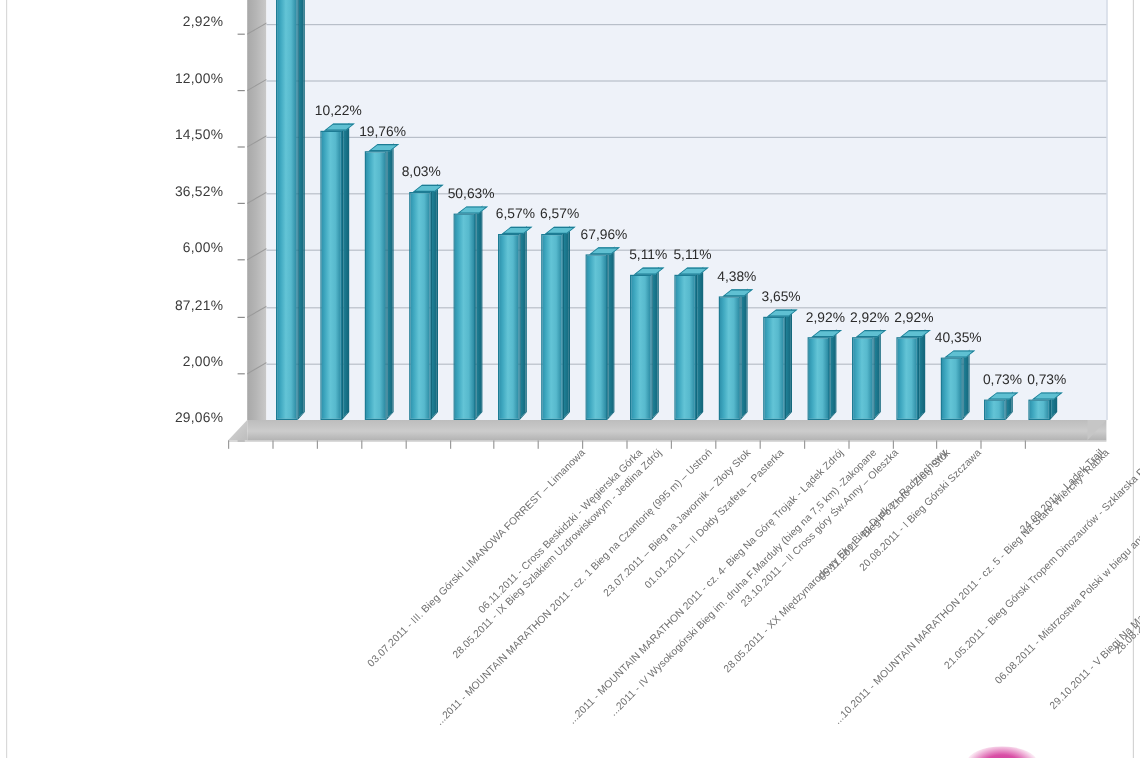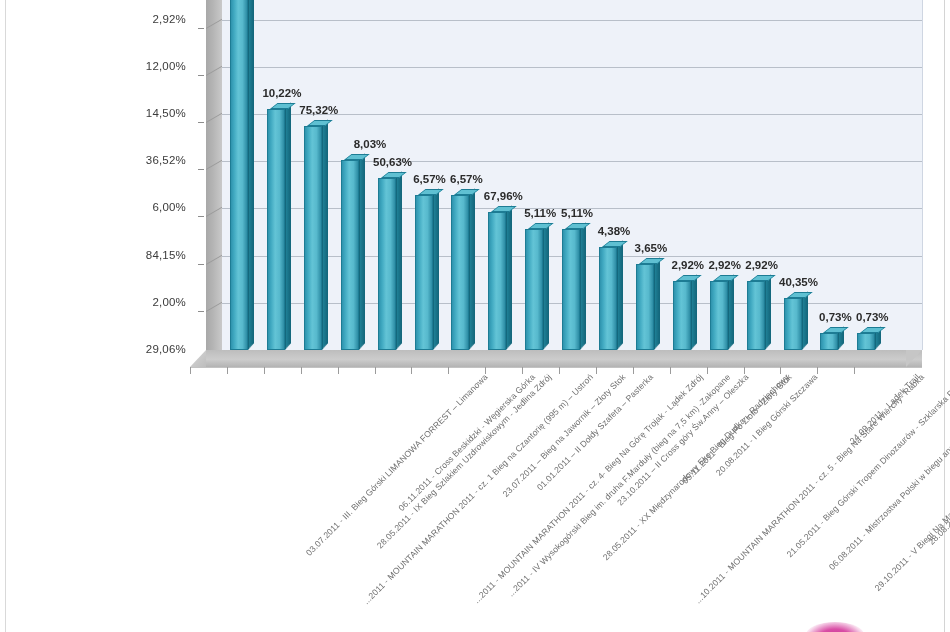--- a/index.html
+++ b/index.html
@@ -161,21 +161,21 @@
     border: 1px solid #14687d;
     box-sizing: border-box;
     transform: skewY(-48deg);
     transform-origin: top left;
   }
 
   
   .vlab {
     position: absolute;
     font-size: 11.5px;
-    font-weight: bold;
+    font-weight: normal;
     color: #2b2b2b;
     white-space: nowrap;
     text-align: center;
   }
 
   
   .xtick {
     position: absolute;
     top: 397px;
     width: 1px;
@@ -251,21 +251,21 @@
         <div class="gridline" style="top: 96.8px;"></div>
         <div class="gridline wall" style="top: 104.8px; transform: skewY(-30deg);"></div>
         <div class="gridline" style="top: 49.6px;"></div>
         <div class="gridline wall" style="top: 57.6px; transform: skewY(-30deg);"></div>
       </div>
     <div id="yaxis">
         <div class="ylab" style="left: 112px; top: 373px;">29,06%</div>
         <div class="ytick" style="top: 397px;"></div>
         <div class="ylab" style="left: 112px; top: 325.8px;">2,00%</div>
         <div class="ytick" style="top: 340.8px;"></div>
-        <div class="ylab" style="left: 112px; top: 278.6px;">84,15%</div>
+        <div class="ylab" style="left: 112px; top: 278.6px;">87,21%</div>
         <div class="ytick" style="top: 293.6px;"></div>
         <div class="ylab" style="left: 112px; top: 231.4px;">6,00%</div>
         <div class="ytick" style="top: 246.4px;"></div>
         <div class="ylab" style="left: 112px; top: 184.2px;">36,52%</div>
         <div class="ytick" style="top: 199.2px;"></div>
         <div class="ylab" style="left: 112px; top: 137px;">14,50%</div>
         <div class="ytick" style="top: 152px;"></div>
         <div class="ylab" style="left: 112px; top: 89.8px;">12,00%</div>
         <div class="ytick" style="top: 104.8px;"></div>
         <div class="ylab" style="left: 112px; top: 42.6px;">2,92%</div>
@@ -274,25 +274,25 @@
     <div id="bars">
         <div class="bar-side" style="left: 248px; top: 18.212px; height: 361.788px;"></div>
         <div class="bar" style="left: 230px; top: 18.212px; height: 361.788px;"></div>
         <div class="bar-side" style="left: 284.9px; top: 138.808px; height: 241.192px;"></div>
         <div class="bar-top" style="left: 269.9px; top: 132.808px;"></div>
         <div class="bar" style="left: 266.9px; top: 138.808px; height: 241.192px;"></div>
         <div class="vlab" style="left: 260.9px; top: 116.808px; width: 42px;">10,22%</div>
         <div class="bar-side" style="left: 321.8px; top: 156.036px; height: 223.964px;"></div>
         <div class="bar-top" style="left: 306.8px; top: 150.036px;"></div>
         <div class="bar" style="left: 303.8px; top: 156.036px; height: 223.964px;"></div>
-        <div class="vlab" style="left: 297.8px; top: 134.036px; width: 42px;">75,32%</div>
+        <div class="vlab" style="left: 297.8px; top: 134.036px; width: 42px;">19,76%</div>
         <div class="bar-side" style="left: 358.7px; top: 190.492px; height: 189.508px;"></div>
         <div class="bar-top" style="left: 343.7px; top: 184.492px;"></div>
         <div class="bar" style="left: 340.7px; top: 190.492px; height: 189.508px;"></div>
-        <div class="vlab" style="left: 349px; top: 168.492px; width: 42px;">8,03%</div>
+        <div class="vlab" style="left: 330px; top: 168.492px; width: 42px;">8,03%</div>
         <div class="bar-side" style="left: 395.6px; top: 207.72px; height: 172.28px;"></div>
         <div class="bar-top" style="left: 380.6px; top: 201.72px;"></div>
         <div class="bar" style="left: 377.6px; top: 207.72px; height: 172.28px;"></div>
         <div class="vlab" style="left: 371.6px; top: 185.72px; width: 42px;">50,63%</div>
         <div class="bar-side" style="left: 432.5px; top: 224.948px; height: 155.052px;"></div>
         <div class="bar-top" style="left: 417.5px; top: 218.948px;"></div>
         <div class="bar" style="left: 414.5px; top: 224.948px; height: 155.052px;"></div>
         <div class="vlab" style="left: 408.5px; top: 202.948px; width: 42px;">6,57%</div>
         <div class="bar-side" style="left: 469.4px; top: 224.948px; height: 155.052px;"></div>
         <div class="bar-top" style="left: 454.4px; top: 218.948px;"></div>

